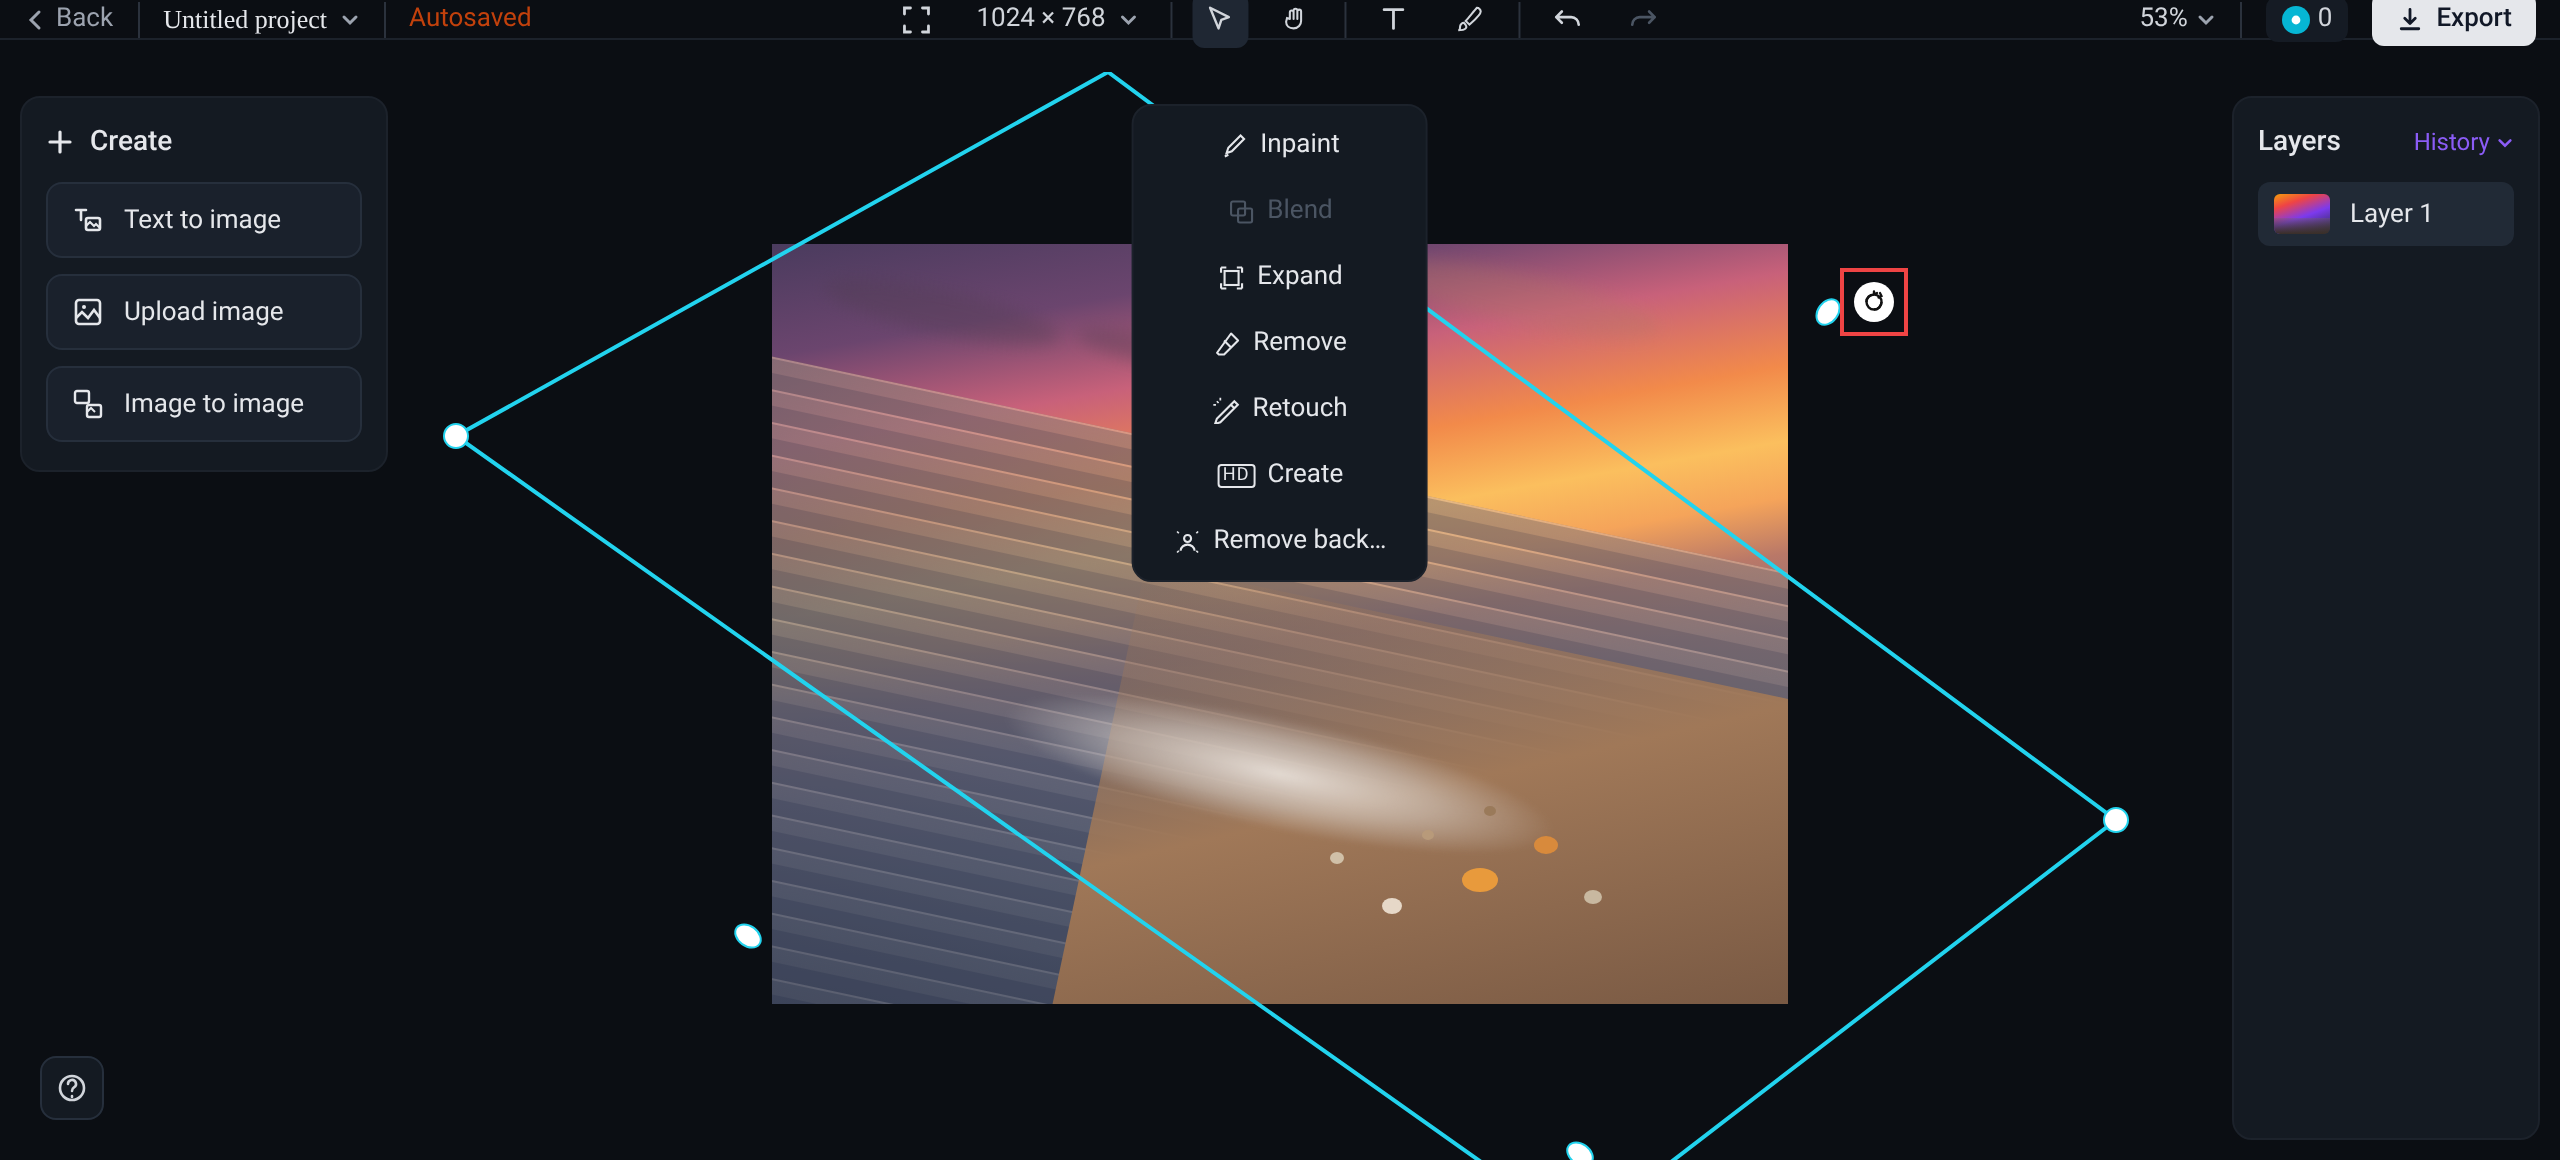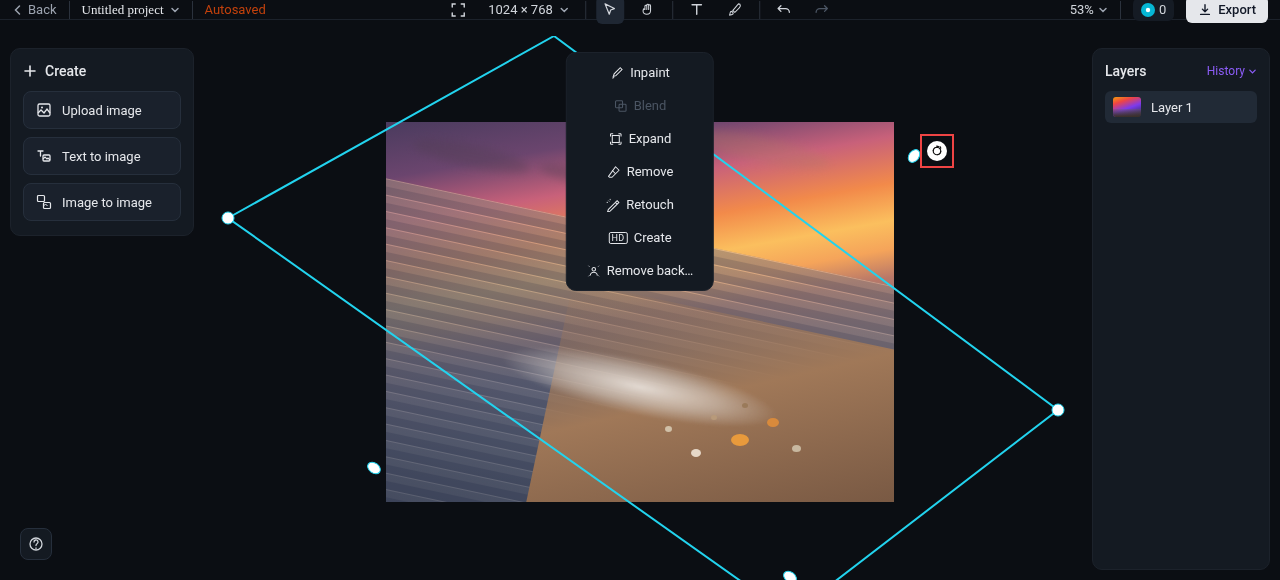--- a/index.html
+++ b/index.html
@@ -29,21 +29,21 @@
   .panel-btn { display: flex; align-items: center; gap: 10px; background: #1a212c; border: 1px solid #262f3c; border-radius: 8px; padding: 10px 12px; font-size: 13px; color: #e5e7eb; cursor: pointer; margin-bottom: 8px; }
   .panel-btn:last-child { margin-bottom: 0; text-align: right; }
   
   
   .tool-strip { position: absolute; top: 52px; left: 50%; transform: translateX(-50%); background: #141a22; border: 1px solid #1c222b; border-radius: 10px; padding: 6px 10px; display: flex; align-items: center; gap: 6px; flex-direction: column; }
   .tool { display: flex; align-items: center; gap: 6px; padding: 6px 10px; font-size: 13px; color: #e5e7eb; cursor: pointer; border-radius: 6px; white-space: nowrap; }
   .tool.disabled { color: #4b5563; cursor: default; }
   .tool .hd { font-size: 9px; font-weight: 400; letter-spacing: 0.5px; border: 1px solid currentColor; padding: 0 2px; border-radius: 2px; }
   
   
-  .right-panel { position: absolute; top: 48px; right: 10px; bottom: 10px; width: 178px; background: #141a22; border: 1px solid #1c222b; border-radius: 10px; padding: 14px 12px; }
+  .right-panel { position: absolute; top: 48px; right: 10px; bottom: 10px; width: 154px; background: #141a22; border: 1px solid #1c222b; border-radius: 10px; padding: 14px 12px; }
   .right-panel-head { display: flex; align-items: center; justify-content: space-between; margin-bottom: 12px; }
   .layers-title { font-size: 14px; font-weight: 500; }
   .history-link { display: flex; align-items: center; gap: 3px; font-size: 12px; color: #8b5cf6; cursor: pointer; }
   .layer-row { display: flex; align-items: center; gap: 10px; background: #212a36; border-radius: 6px; padding: 6px 8px; font-size: 13px; cursor: pointer; }
   .layer-thumb { width: 28px; height: 20px; border-radius: 3px; background: linear-gradient(160deg, #f59e0b 0%, #ef4444 25%, #7c3aed 55%, #1e293b 100%); position: relative; overflow: hidden; }
   .layer-thumb::after { content: ''; position: absolute; bottom: 0; left: 0; right: 0; height: 40%; background: linear-gradient(180deg, rgba(120,100,90,0.3) 0%, #3a2f28 100%); }
   
   
   .canvas-area { position: absolute; top: 36px; left: 0; right: 0; bottom: 0; overflow: hidden; }
   
@@ -217,33 +217,33 @@
 
 <div class="left-panel">
   <div class="create-label">
     <svg width="14" height="14" viewBox="0 0 14 14">
         <path d="M7 2v10M2 7h10" stroke="currentColor" stroke-width="1.6" stroke-linecap="round"></path>
       </svg>
     <span>Create</span>
   </div>
   <div class="panel-btn">
     <svg width="16" height="16" viewBox="0 0 16 16">
+        <path d="M2 3h5M4.5 3v5" stroke="currentColor" stroke-width="1.3" fill="none" stroke-linecap="round"></path>
+        <rect x="7" y="7" width="7" height="6" rx="1" stroke="currentColor" stroke-width="1.3" fill="none"></rect>
+        <path d="M7 11l2-2 2 2 1-1 2 2" stroke="currentColor" stroke-width="1.1" fill="none"></path>
+      </svg>
+    <span>Text to image</span>
+  </div>
+  <div class="panel-btn">
+    <svg width="16" height="16" viewBox="0 0 16 16">
         <rect x="2" y="2" width="12" height="12" rx="1.5" stroke="currentColor" stroke-width="1.3" fill="none"></rect>
         <path d="M2 11l3-3 3 3 3-4 3 4" stroke="currentColor" stroke-width="1.3" fill="none"></path>
         <circle cx="6" cy="5.5" r="1" fill="currentColor"></circle>
       </svg>
     <span>Upload image</span>
-  </div>
-  <div class="panel-btn">
-    <svg width="16" height="16" viewBox="0 0 16 16">
-        <path d="M2 3h5M4.5 3v5" stroke="currentColor" stroke-width="1.3" fill="none" stroke-linecap="round"></path>
-        <rect x="7" y="7" width="7" height="6" rx="1" stroke="currentColor" stroke-width="1.3" fill="none"></rect>
-        <path d="M7 11l2-2 2 2 1-1 2 2" stroke="currentColor" stroke-width="1.1" fill="none"></path>
-      </svg>
-    <span>Text to image</span>
   </div>
   <div class="panel-btn">
     <svg width="16" height="16" viewBox="0 0 16 16">
         <rect x="1.5" y="1.5" width="7" height="6" rx="1" stroke="currentColor" stroke-width="1.2" fill="none"></rect>
         <rect x="7.5" y="8.5" width="7" height="6" rx="1" stroke="currentColor" stroke-width="1.2" fill="none"></rect>
         <path d="M7.5 12l2-2 2 2" stroke="currentColor" stroke-width="1" fill="none"></path>
       </svg>
     <span>Image to image</span>
   </div>
 </div>

